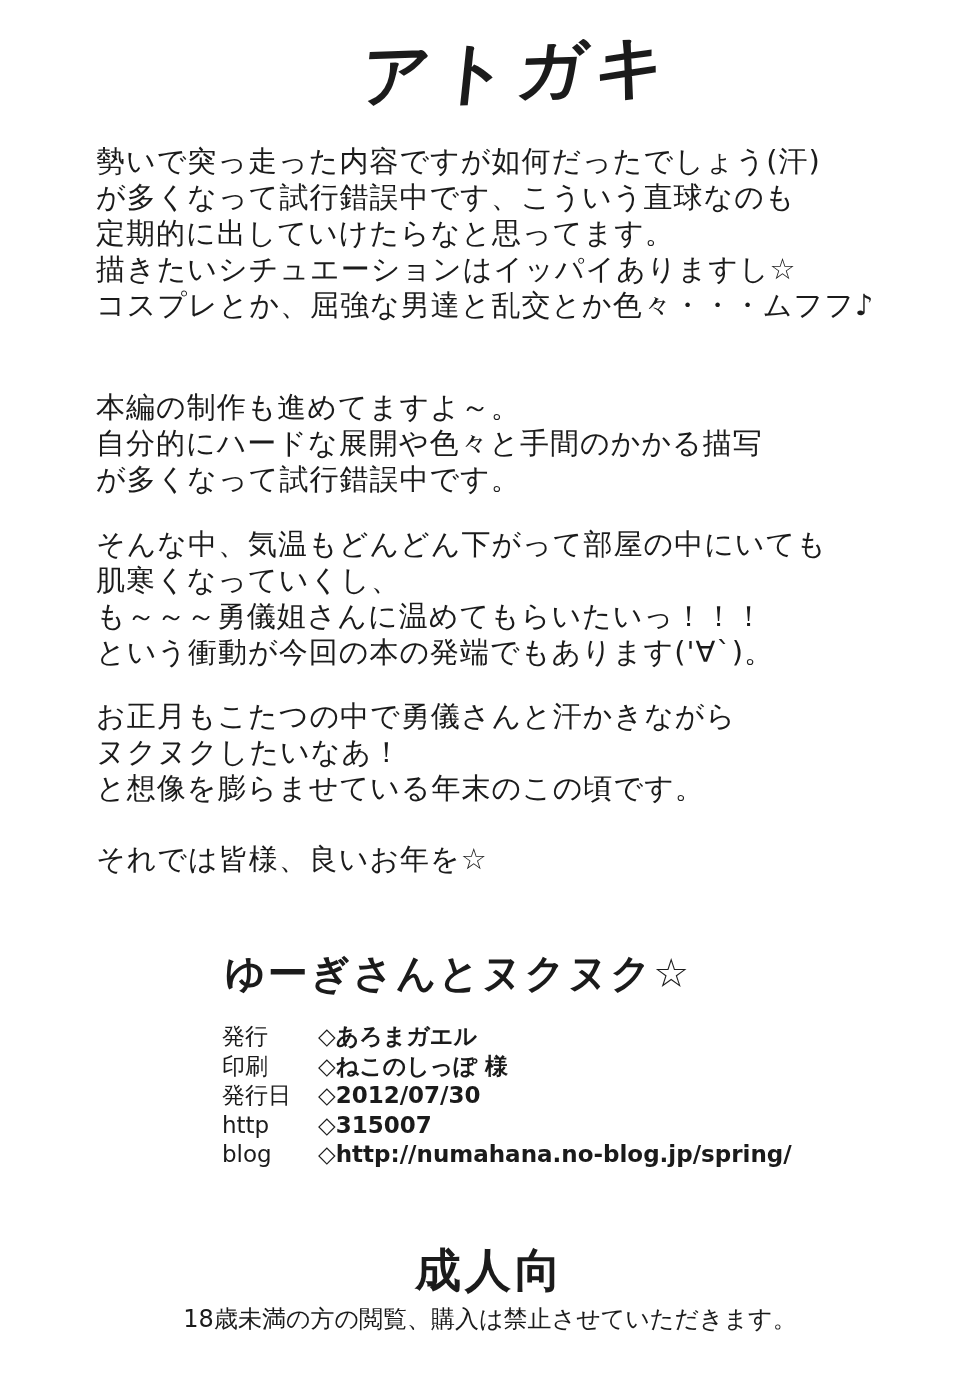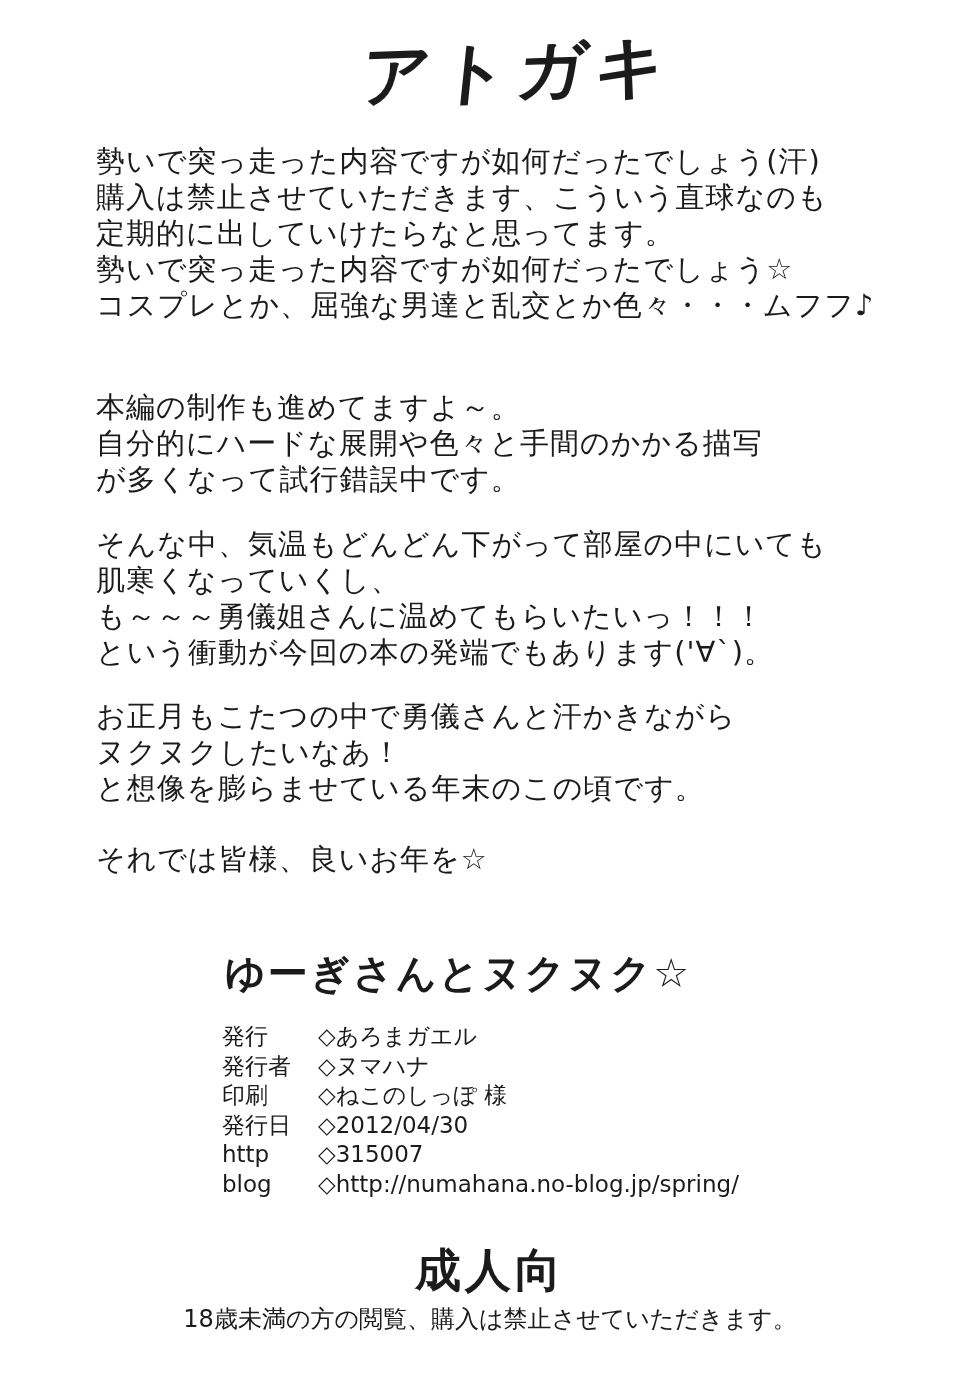--- a/index.html
+++ b/index.html
@@ -50,21 +50,21 @@
   }
   
   .colophon{
     position:absolute;
     left:222px;top:1022px;
     font-size:23px;
     line-height:29.5px;
   }
   .crow{display:flex;white-space:nowrap;align-items:center;}
   .clabel{display:inline-block;width:96px;flex:0 0 96px;}
-  .cvalue{display:inline-block;}
+  .cvalue{display:inline-block;font-weight:bold;}
   
   .rating-heading{
     position:absolute;
     top:1240px;left:0;width:980px;
     text-align:center;
     font-size:46px;
     font-weight:bold;
     letter-spacing:4px;
     font-family:Liberation Serif, serif;
   }
@@ -79,23 +79,23 @@
 </style>
 </head>
 <body>
 
 <div class="page">
 
   <h1 class="afterword-title">アトガキ</h1>
 
   <div class="para p1">
     <div class="line">勢いで突っ走った内容ですが如何だったでしょう(汗)</div>
-    <div class="line">購入は禁止させていただきます、こういう直球なのも</div>
+    <div class="line">が多くなって試行錯誤中です、こういう直球なのも</div>
     <div class="line">定期的に出していけたらなと思ってます。</div>
-    <div class="line">勢いで突っ走った内容ですが如何だったでしょう☆</div>
+    <div class="line">描きたいシチュエーションはイッパイありますし☆</div>
     <div class="line">コスプレとか、屈強な男達と乱交とか色々・・・ムフフ♪</div>
   </div>
 
   <div class="para p2">
     <div class="line">本編の制作も進めてますよ～。</div>
     <div class="line">自分的にハードな展開や色々と手間のかかる描写</div>
     <div class="line">が多くなって試行錯誤中です。</div>
   </div>
 
   <div class="para p3">
@@ -116,30 +116,26 @@
   </div>
 
   <div class="book-title">ゆーぎさんとヌクヌク☆</div>
 
   <div class="colophon">
     <div class="crow">
       <span class="clabel">発行</span>
       <span class="cvalue">◇あろまガエル</span>
     </div>
     <div class="crow">
-      <span class="clabel">発行者</span>
-      <span class="cvalue">◇ヌマハナ</span>
-    </div>
-    <div class="crow">
       <span class="clabel">印刷</span>
       <span class="cvalue">◇ねこのしっぽ 様</span>
     </div>
     <div class="crow">
       <span class="clabel">発行日</span>
-      <span class="cvalue">◇2012/04/30</span>
+      <span class="cvalue">◇2012/07/30</span>
     </div>
     <div class="crow">
       <span class="clabel">http</span>
       <span class="cvalue">◇315007</span>
     </div>
     <div class="crow">
       <span class="clabel">blog</span>
       <span class="cvalue">◇http://numahana.no-blog.jp/spring/</span>
     </div>
   </div>

